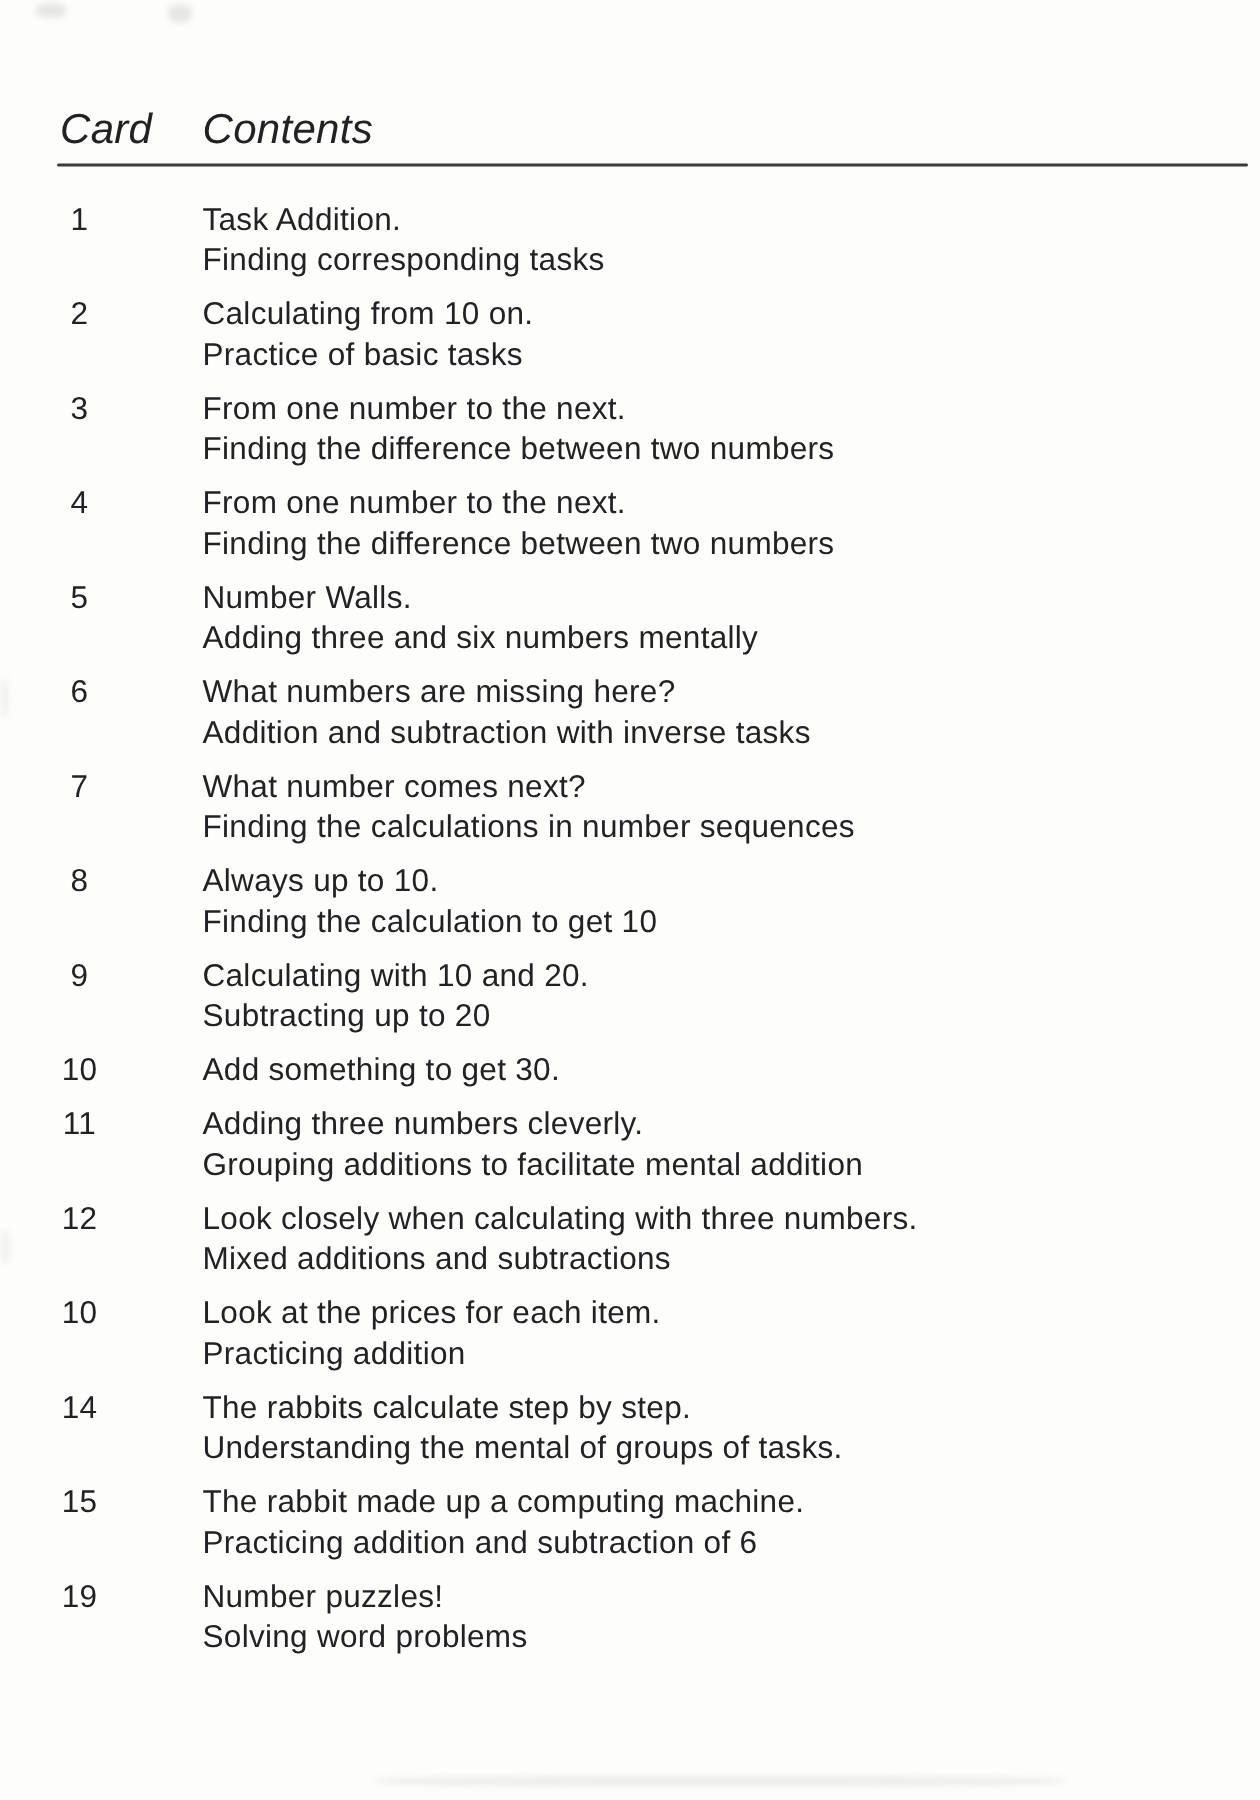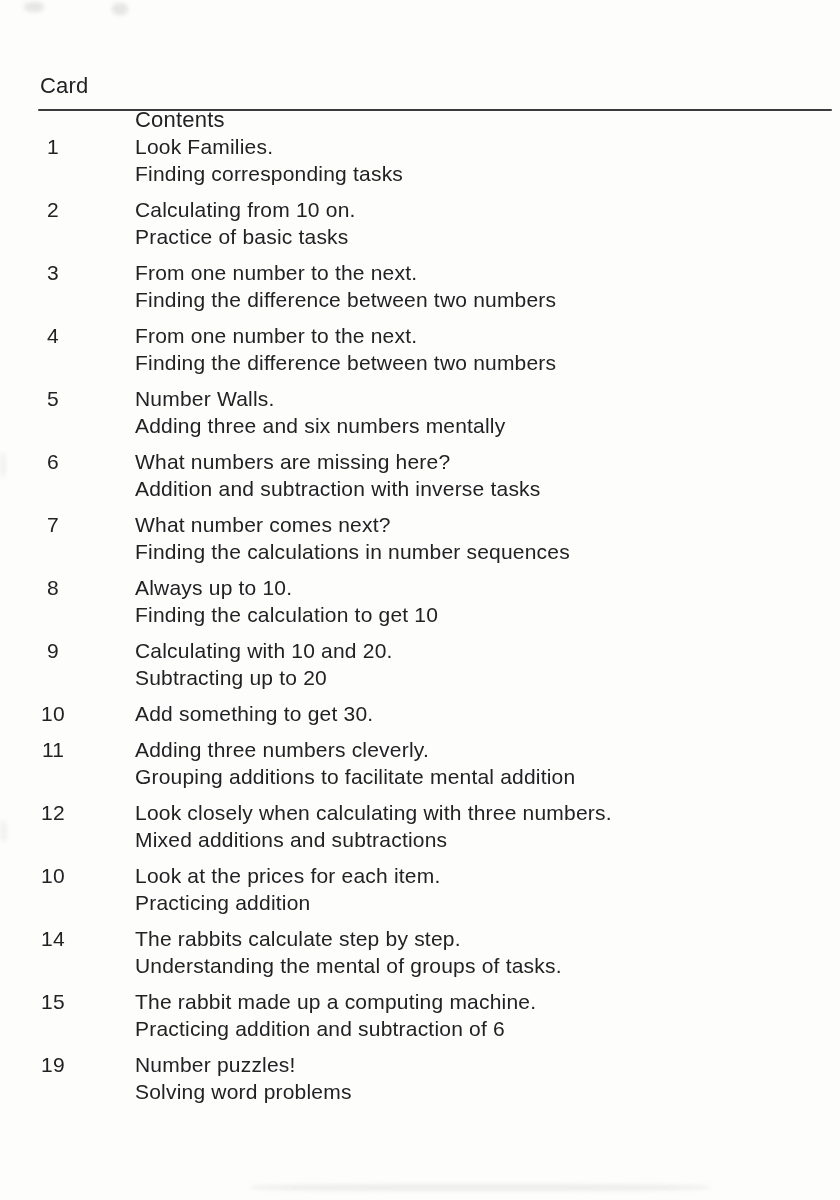--- a/index.html
+++ b/index.html
@@ -32,26 +32,27 @@
   .artifact.a5 { left: 0px;   top: 820px;  width: 7px;   height: 22px; opacity: .5; }
 
   
   .toc-header {
     position: absolute;
     top: 72px;
     left: 0;
     width: 100%;
     display: grid;
     grid-template-columns: 40px 95px 1fr;
-    font-size: 22px;
+    font-size: 28px;
     line-height: 27px;
     letter-spacing: 0.2px;
+    font-style: italic;
   }
   .toc-header .h-card { grid-column: 2; }
-  .toc-header .h-contents { grid-column: 3; margin-top: 34px; }
+  .toc-header .h-contents { grid-column: 3; }
 
   
   .header-rule {
     position: absolute;
     top: 109px;
     left: 38px;
     width: 794px;
     height: 2px;
     background: #3b3b3d;
     border-radius: 1px;
@@ -95,21 +96,21 @@
     <span class="h-contents">Contents</span>
   </div>
 
   <div class="header-rule"></div>
 
   <div class="toc-list">
     <div class="entry">
       <div class="entry-num">1</div>
       <div class="spacer"></div>
       <div class="entry-text">
-        <div class="entry-title">Look Families.</div>
+        <div class="entry-title">Task Addition.</div>
         <div class="entry-subtitle">Finding corresponding tasks</div>
       </div>
     </div>
 
     <div class="entry">
       <div class="entry-num">2</div>
       <div class="spacer"></div>
       <div class="entry-text">
         <div class="entry-title">Calculating from 10 on.</div>
         <div class="entry-subtitle">Practice of basic tasks</div>

